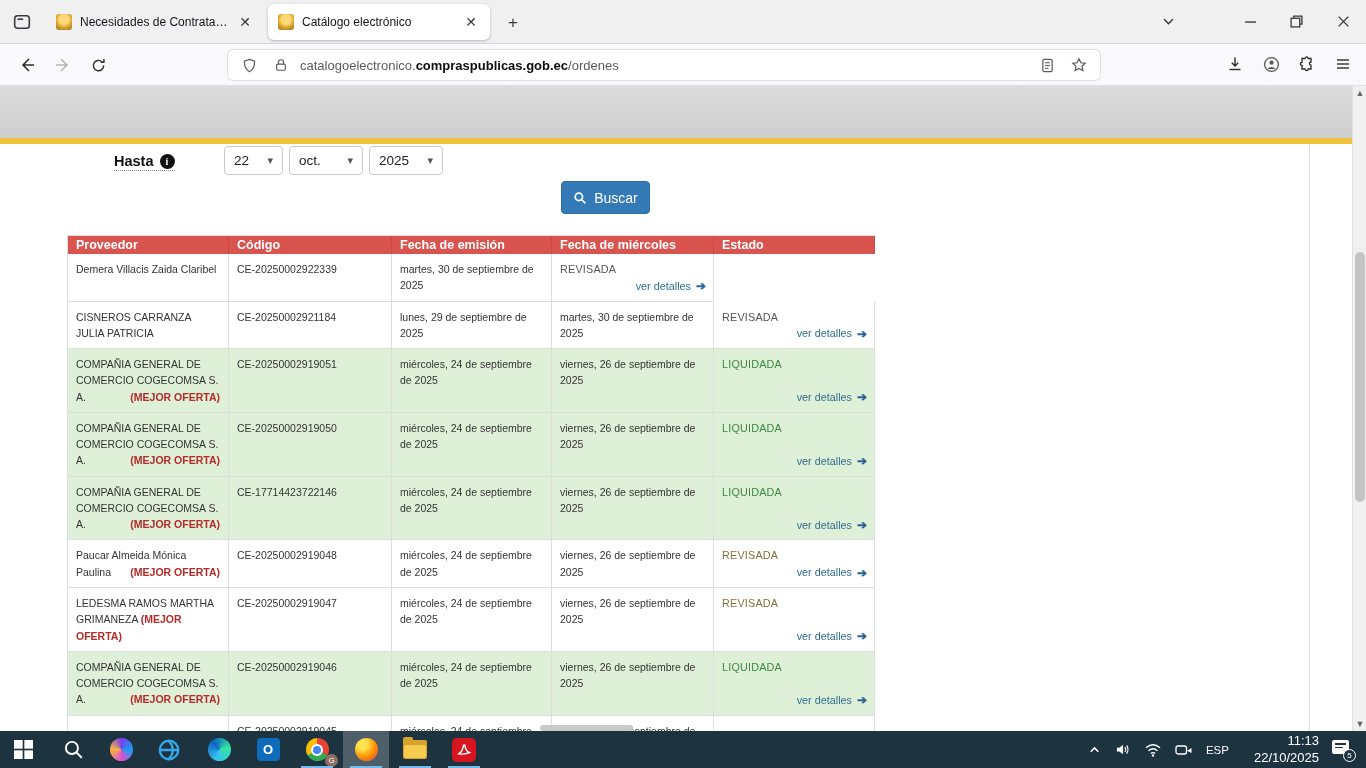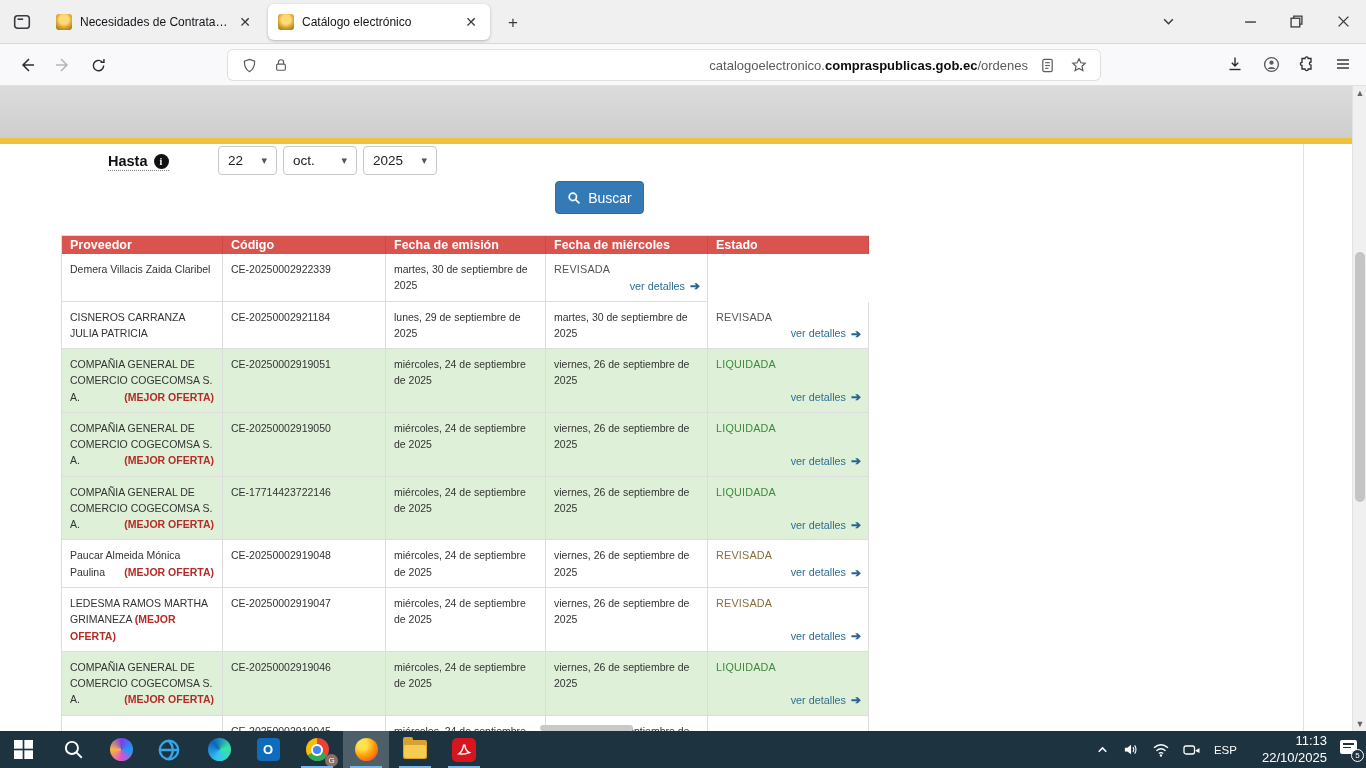--- a/index.html
+++ b/index.html
@@ -12,21 +12,21 @@
   .tab{position:absolute;top:0;height:44px;display:flex;align-items:center;gap:8px;padding:0 10px;font-size:12px;color:#15141a;}
   .tab.inactive{left:46px;width:218px;}
   .tab.active{left:268px;width:222px;top:4px;height:36px;background:#fff;border-radius:6px;box-shadow:0 1px 3px rgba(0,0,0,.25);}
   .tab .title{flex:1;white-space:nowrap;overflow:hidden;text-overflow:ellipsis;}
   .tab .close{color:#3a3a3e;font-size:14px;width:18px;height:18px;display:flex;align-items:center;justify-content:center;border-radius:3px;}
   .favicon{width:16px;height:16px;border-radius:3px;background:radial-gradient(circle at 50% 35%,#ffd977 0 35%,#d9a62c 60%,#8e6d1e 100%);flex:0 0 16px;}
   .newtab{position:absolute;left:500px;top:10px;width:26px;height:26px;font-size:17px;color:#3a3a3e;display:flex;align-items:center;justify-content:center;}
   .winbtn{position:absolute;top:6px;width:32px;height:30px;display:flex;align-items:center;justify-content:center;color:#3a3a3e;}
 
   
-  .toolbar{position:absolute;left:0;top:44px;width:1366px;height:42px;background:#f9f9fb;border-bottom:1px solid #e1e1e3;text-align:right;}
+  .toolbar{position:absolute;left:0;top:44px;width:1366px;height:42px;background:#f9f9fb;border-bottom:1px solid #e1e1e3;}
   .navbtn{position:absolute;top:7px;width:30px;height:28px;display:flex;align-items:center;justify-content:center;font-size:17px;color:#2b2b2e;}
   .navbtn.disabled{color:#b5b5b8;}
   .urlbar{position:absolute;left:228px;top:6px;width:872px;height:30px;background:#fff;border-radius:5px;box-shadow:0 0 0 1px #e0e0e2;display:flex;align-items:center;padding:0 8px;gap:6px;}
   .urltext{flex:1;font-size:13px;color:#5b5b5f;white-space:nowrap;overflow:hidden;}
   .urltext b{color:#0c0c0d;font-weight:700;}
   .tbicon{width:26px;height:26px;display:flex;align-items:center;justify-content:center;flex:0 0 auto;}
   .right-tools{position:absolute;right:10px;top:7px;display:flex;gap:10px;}
 
   
   .site-header{position:absolute;left:0;top:86px;width:1366px;height:52px;background:linear-gradient(#dcdcdc,#cecece);}
@@ -47,21 +47,21 @@
   .htitle .t{font-size:17.5px;font-weight:800;color:var(--title_navy);letter-spacing:.2px;}
   .htitle .s{margin-top:3px;font-size:13px;color:#8a8a8a;display:flex;align-items:center;gap:5px;}
   .hicons{position:absolute;left:938px;top:98px;display:flex;align-items:center;gap:26px;}
   .hicon{display:flex;align-items:center;gap:2px;color:#4a4a4a;}
   .caret{width:0;height:0;border-left:4px solid transparent;border-right:4px solid transparent;border-top:5px solid #4a4a4a;margin-top:4px;}
   .orders{position:absolute;left:1125px;top:89px;width:215px;line-height:1.35;}
   .orders .l1{font-size:13.5px;font-weight:700;color:#1c1c1c;}
   .orders .l2{font-size:13px;color:#3c3c3c;}
 
   
-  .content{position:absolute;left:0;top:144px;width:1352px;height:587px;background:#fff;overflow:hidden;}
+  .content{position:absolute;left:6px;top:144px;width:1352px;height:587px;background:#fff;overflow:hidden;}
   .vdivider{position:absolute;left:1303px;top:0;width:1px;height:587px;background:#e3e3e3;}
   .hasta{position:absolute;left:108px;top:9px;font-size:14.5px;font-weight:700;color:#111;border-bottom:1px dotted #888;padding-bottom:1px;display:flex;align-items:center;gap:6px;}
   .info{display:inline-flex;width:15px;height:15px;border-radius:50%;background:#111;color:#fff;font-size:10px;font-weight:700;align-items:center;justify-content:center;font-family:"Liberation Serif",serif;}
   .sel{position:absolute;top:2px;height:29px;border:1px solid #c9c9c9;border-radius:4px;background:#fff;display:flex;align-items:center;justify-content:space-between;padding:0 9px;font-size:13.5px;color:#222;}
   .sel .chev{color:#555;font-size:11px;margin-left:10px;}
   .btn-buscar{position:absolute;left:555px;top:37px;width:89px;height:33px;background:var(--primary_blue);border:1px solid #2e6da4;border-radius:4px;color:#fff;font-size:14px;display:flex;align-items:center;justify-content:center;gap:7px;}
 
   
   .tbl{position:absolute;left:61px;top:91px;width:808px;border-left:1px solid #ddd;border-top:1px solid #ddd;font-size:10.5px;color:#333;}
   .tr{display:grid;grid-template-columns:161px 163px 160px 162px 161px;}
@@ -93,21 +93,21 @@
   .circ{width:23px;height:23px;border-radius:50%;}
   .chrome-ic{position:relative;width:23px;height:23px;border-radius:50%;background:conic-gradient(#ea4335 0 120deg,#34a853 120deg 240deg,#fbbc05 240deg);}
   .chrome-ic .in{position:absolute;left:5.5px;top:5.5px;width:12px;height:12px;border-radius:50%;background:#fff;}
   .chrome-ic .core{position:absolute;left:7.5px;top:7.5px;width:8px;height:8px;border-radius:50%;background:#4285f4;}
   .gbadge{position:absolute;right:2px;bottom:1px;width:13px;height:13px;border-radius:50%;background:#8d6e63;color:#fff;font-size:8px;display:flex;align-items:center;justify-content:center;}
   .folder{position:relative;width:24px;height:19px;}
   .folder .back{position:absolute;left:0;top:0;width:24px;height:19px;background:#d9a12e;border-radius:2px;}
   .folder .tabb{position:absolute;left:0;top:-3px;width:10px;height:5px;background:#d9a12e;border-radius:2px 2px 0 0;}
   .folder .front{position:absolute;left:1px;top:5px;width:22px;height:13px;background:#f7cd51;border-radius:2px;}
   .pdf{width:24px;height:24px;background:#d6151f;border-radius:5px;display:flex;align-items:center;justify-content:center;}
-  .tray{position:absolute;right:4px;top:0;height:37px;display:flex;align-items:center;gap:13px;color:#fff;}
+  .tray{position:absolute;right:12px;top:0;height:37px;display:flex;align-items:center;gap:13px;color:#fff;}
   .clock{font-size:13px;line-height:1.3;text-align:right;margin-left:12px;}
   .notif{position:relative;width:22px;height:20px;}
   .notif .bub{position:absolute;left:0;top:0;width:17px;height:14px;background:#fff;border-radius:2px;}
   .notif .l{position:absolute;left:3px;width:11px;height:1.5px;background:#1d3340;}
   .notif .cnt{position:absolute;right:-2px;bottom:-2px;width:13px;height:13px;border-radius:50%;background:#1d3340;border:1.5px solid #fff;color:#fff;font-size:8px;display:flex;align-items:center;justify-content:center;}
 </style>
 </head>
 <body>
 
 <div id="stage">

